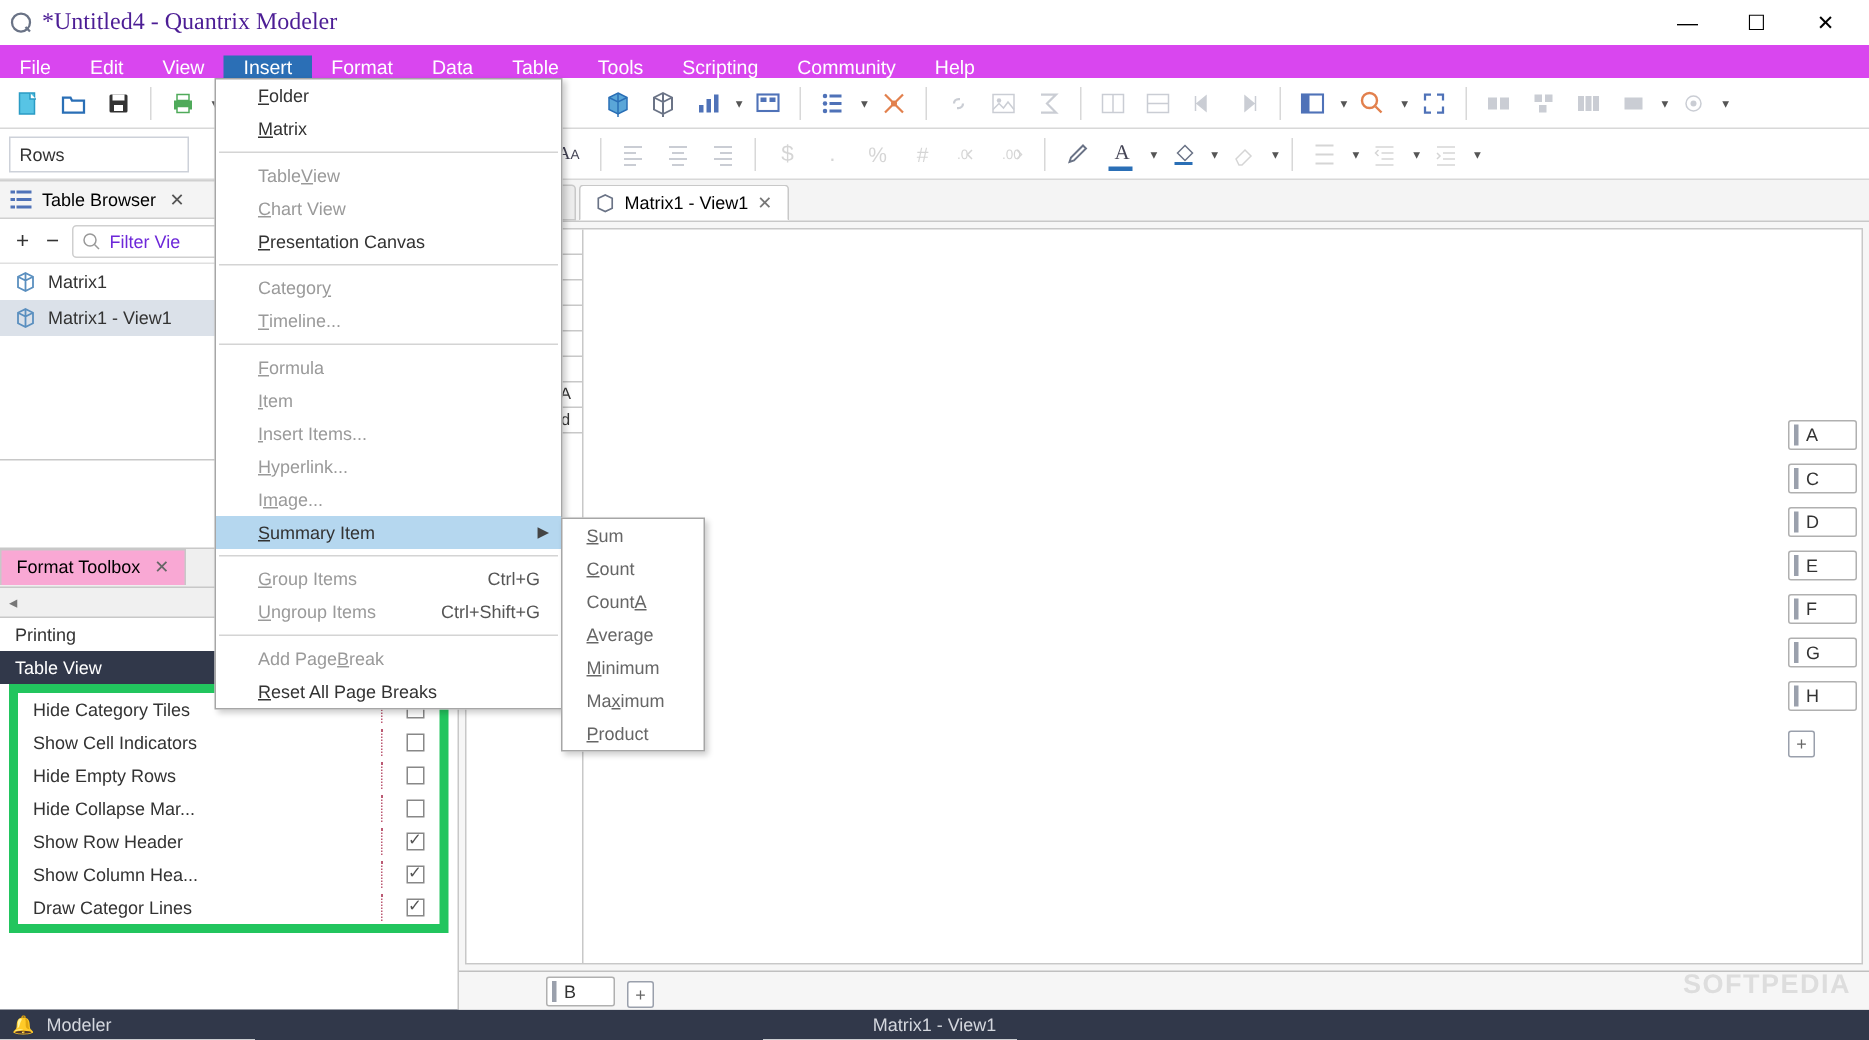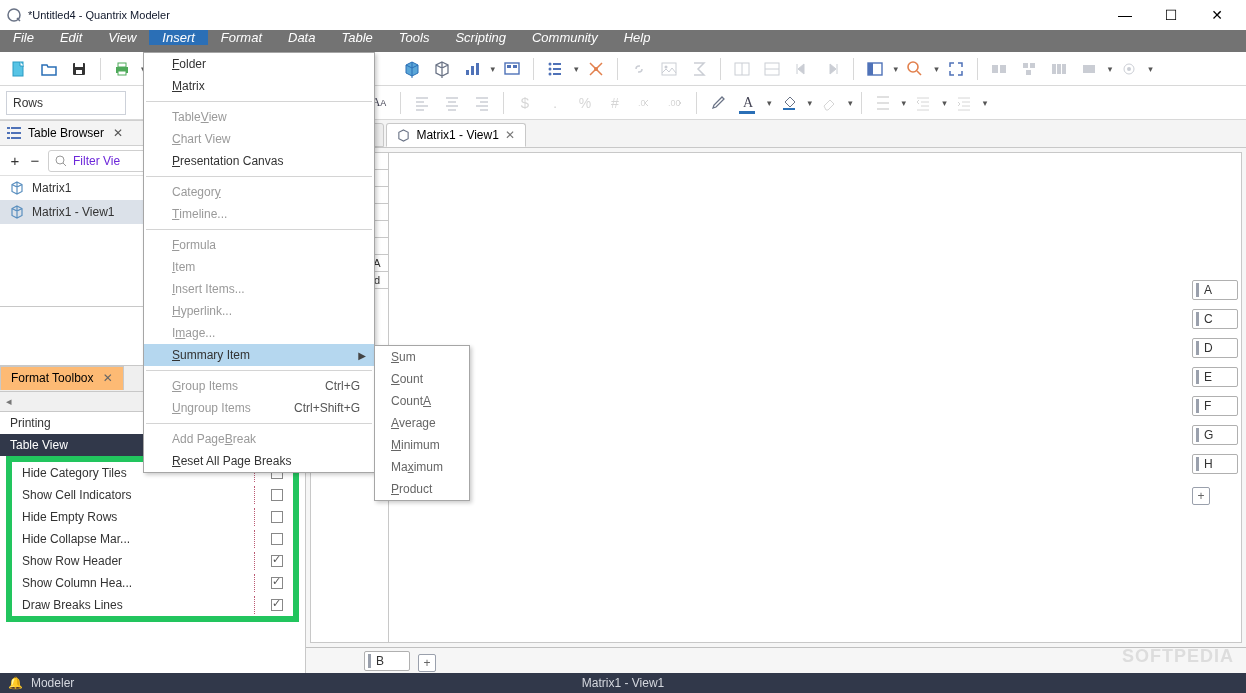--- a/index.html
+++ b/index.html
@@ -1,26 +1,26 @@
 <!DOCTYPE html>
 <html><head>
 <meta charset="utf-8">
 <style>
 * { box-sizing: border-box; margin: 0; padding: 0; font-family: "Segoe UI", Tahoma, sans-serif; }
 body { width: 1246px; height: 693px; background: #fff; overflow: hidden; position: relative; font-size: 12px; }
 
 
 .titlebar { height: 30px; display: flex; align-items: center; padding: 0 6px; background: #fff; }
 .titlebar .app-icon { width: 16px; height: 16px; margin-right: 6px; display: flex; align-items: center; justify-content: center; }
-.titlebar .title { font-size: 11px; color: #0f172a; }
+.titlebar .title { font-size: 16px; color: #4c1d95; font-family: Liberation Serif, serif; }
 .titlebar .spacer { flex: 1; }
 .win-btn { width: 46px; height: 30px; display: flex; align-items: center; justify-content: center; font-size: 14px; color: #000; }
 
 
-.menubar { height: 22px; background: #737373; display: flex; align-items: flex-start; color: #fff; font-size: 13px; font-style: italic; }
+.menubar { height: 22px; background: #d946ef; display: flex; align-items: flex-end; color: #fff; font-size: 13px; }
 .menubar .menu-item { padding: 0 13px; display: flex; align-items: center; cursor: default; }
 .menubar .menu-item.open { background: #2b6fb6; }
 
 
 .toolbar-row { height: 34px; background: #fff; border-bottom: 1px solid #d8d8d8; display: flex; align-items: center; padding: 0 6px; gap: 4px; }
 .toolbar-row .sep { width: 1px; height: 22px; background: #d8d8d8; margin: 0 4px; }
 .tbtn { width: 26px; height: 26px; display: flex; align-items: center; justify-content: center; color: #6a7386; border-radius: 2px; }
 .tbtn.disabled { opacity: 0.35; }
 .tbtn svg { width: 18px; height: 18px; }
 .font-box { height: 24px; border: 1px solid #cdd1d9; padding: 0 6px; display: flex; align-items: center; min-width: 120px; font-size: 12px; color: #333; }
@@ -40,21 +40,21 @@
 
 .browser-items { flex: 0 0 auto; height: 130px; overflow: auto; }
 .browser-item { height: 24px; display: flex; align-items: center; padding: 0 10px; gap: 8px; font-size: 12px; color: #333; }
 .browser-item.selected { background: #dbe1e9; }
 .cube-icon { width: 14px; height: 14px; }
 
 .blank-box { height: 60px; border-top: 1px solid #c8c8c8; border-bottom: 1px solid #c8c8c8; }
 
 .format-section { flex: 1; display: flex; flex-direction: column; }
 .format-tabs { background: #efefef; border-bottom: 1px solid #c8c8c8; height: 26px; }
-.format-tab { display: inline-block; padding: 4px 10px; font-size: 12px; border: 1px solid #c8c8c8; background: #fdba74; border-bottom: none; height: 24px; }
+.format-tab { display: inline-block; padding: 4px 10px; font-size: 12px; border: 1px solid #c8c8c8; background: #f9a8d4; border-bottom: none; height: 24px; }
 .format-nav { height: 20px; display: flex; align-items: center; padding: 0 6px; background: #f0f0f0; border-bottom: 1px solid #c8c8c8; font-size: 11px; }
 .format-nav .arrow { color: #777; margin-right: 6px; }
 .format-group-head { height: 22px; display: flex; align-items: center; padding: 0 10px; font-size: 12px; color: #333; }
 .format-group-head.dark { background: #31384a; color: #fff; }
 .format-options { border: 6px solid #22c55e; margin: 0 6px 4px 6px; }
 .format-row { height: 22px; display: flex; align-items: center; padding: 0 10px; gap: 10px; font-size: 12px; color: #333; }
 .format-row .dot-sep { border-left: 1px dotted #bb5a73; height: 18px; margin: 0 6px; }
 .chk { width: 12px; height: 12px; border: 1px solid #888; background: #fff; position: relative; }
 .chk.checked::after { content: "✓"; position: absolute; top: -3px; left: 0; font-size: 11px; color: #555; }
 
@@ -471,21 +471,21 @@
             <span style="flex:1">Show Row Header</span>
             <span class="dot-sep"></span>
             <span class="chk checked"></span>
           </div>
           <div class="format-row">
             <span style="flex:1">Show Column Hea...</span>
             <span class="dot-sep"></span>
             <span class="chk checked"></span>
           </div>
           <div class="format-row">
-            <span style="flex:1">Draw Breaks Lines</span>
+            <span style="flex:1">Draw Categor Lines</span>
             <span class="dot-sep"></span>
             <span class="chk checked"></span>
           </div>
         </div>
     </div>
   </div>
 
   <div class="center-wrap">
     <div class="tab-strip" id="doc-tabs">
         <div class="doc-tab back">

